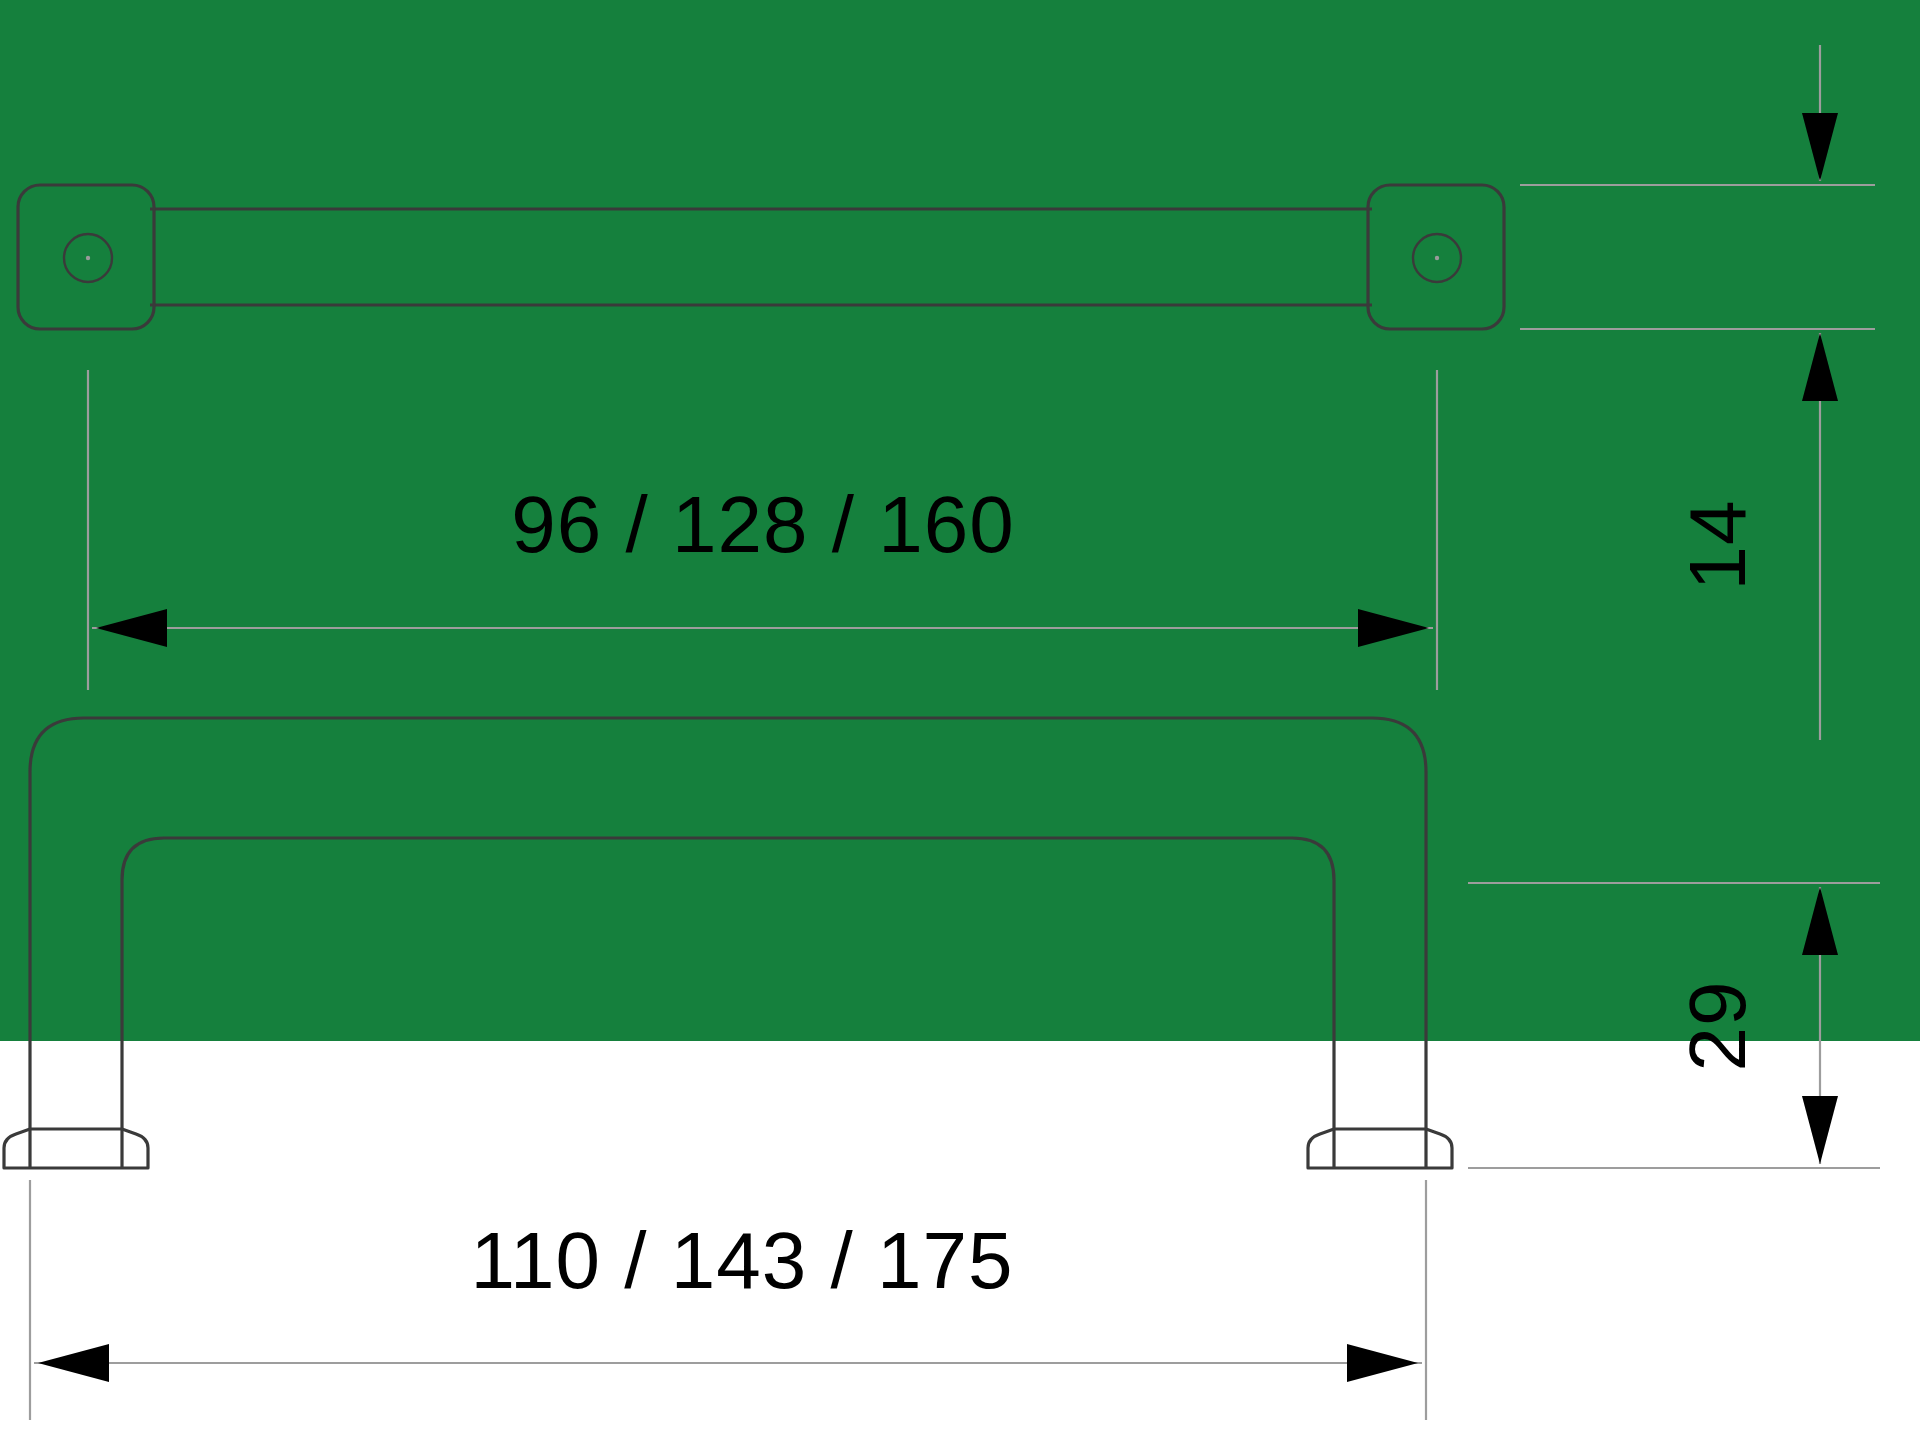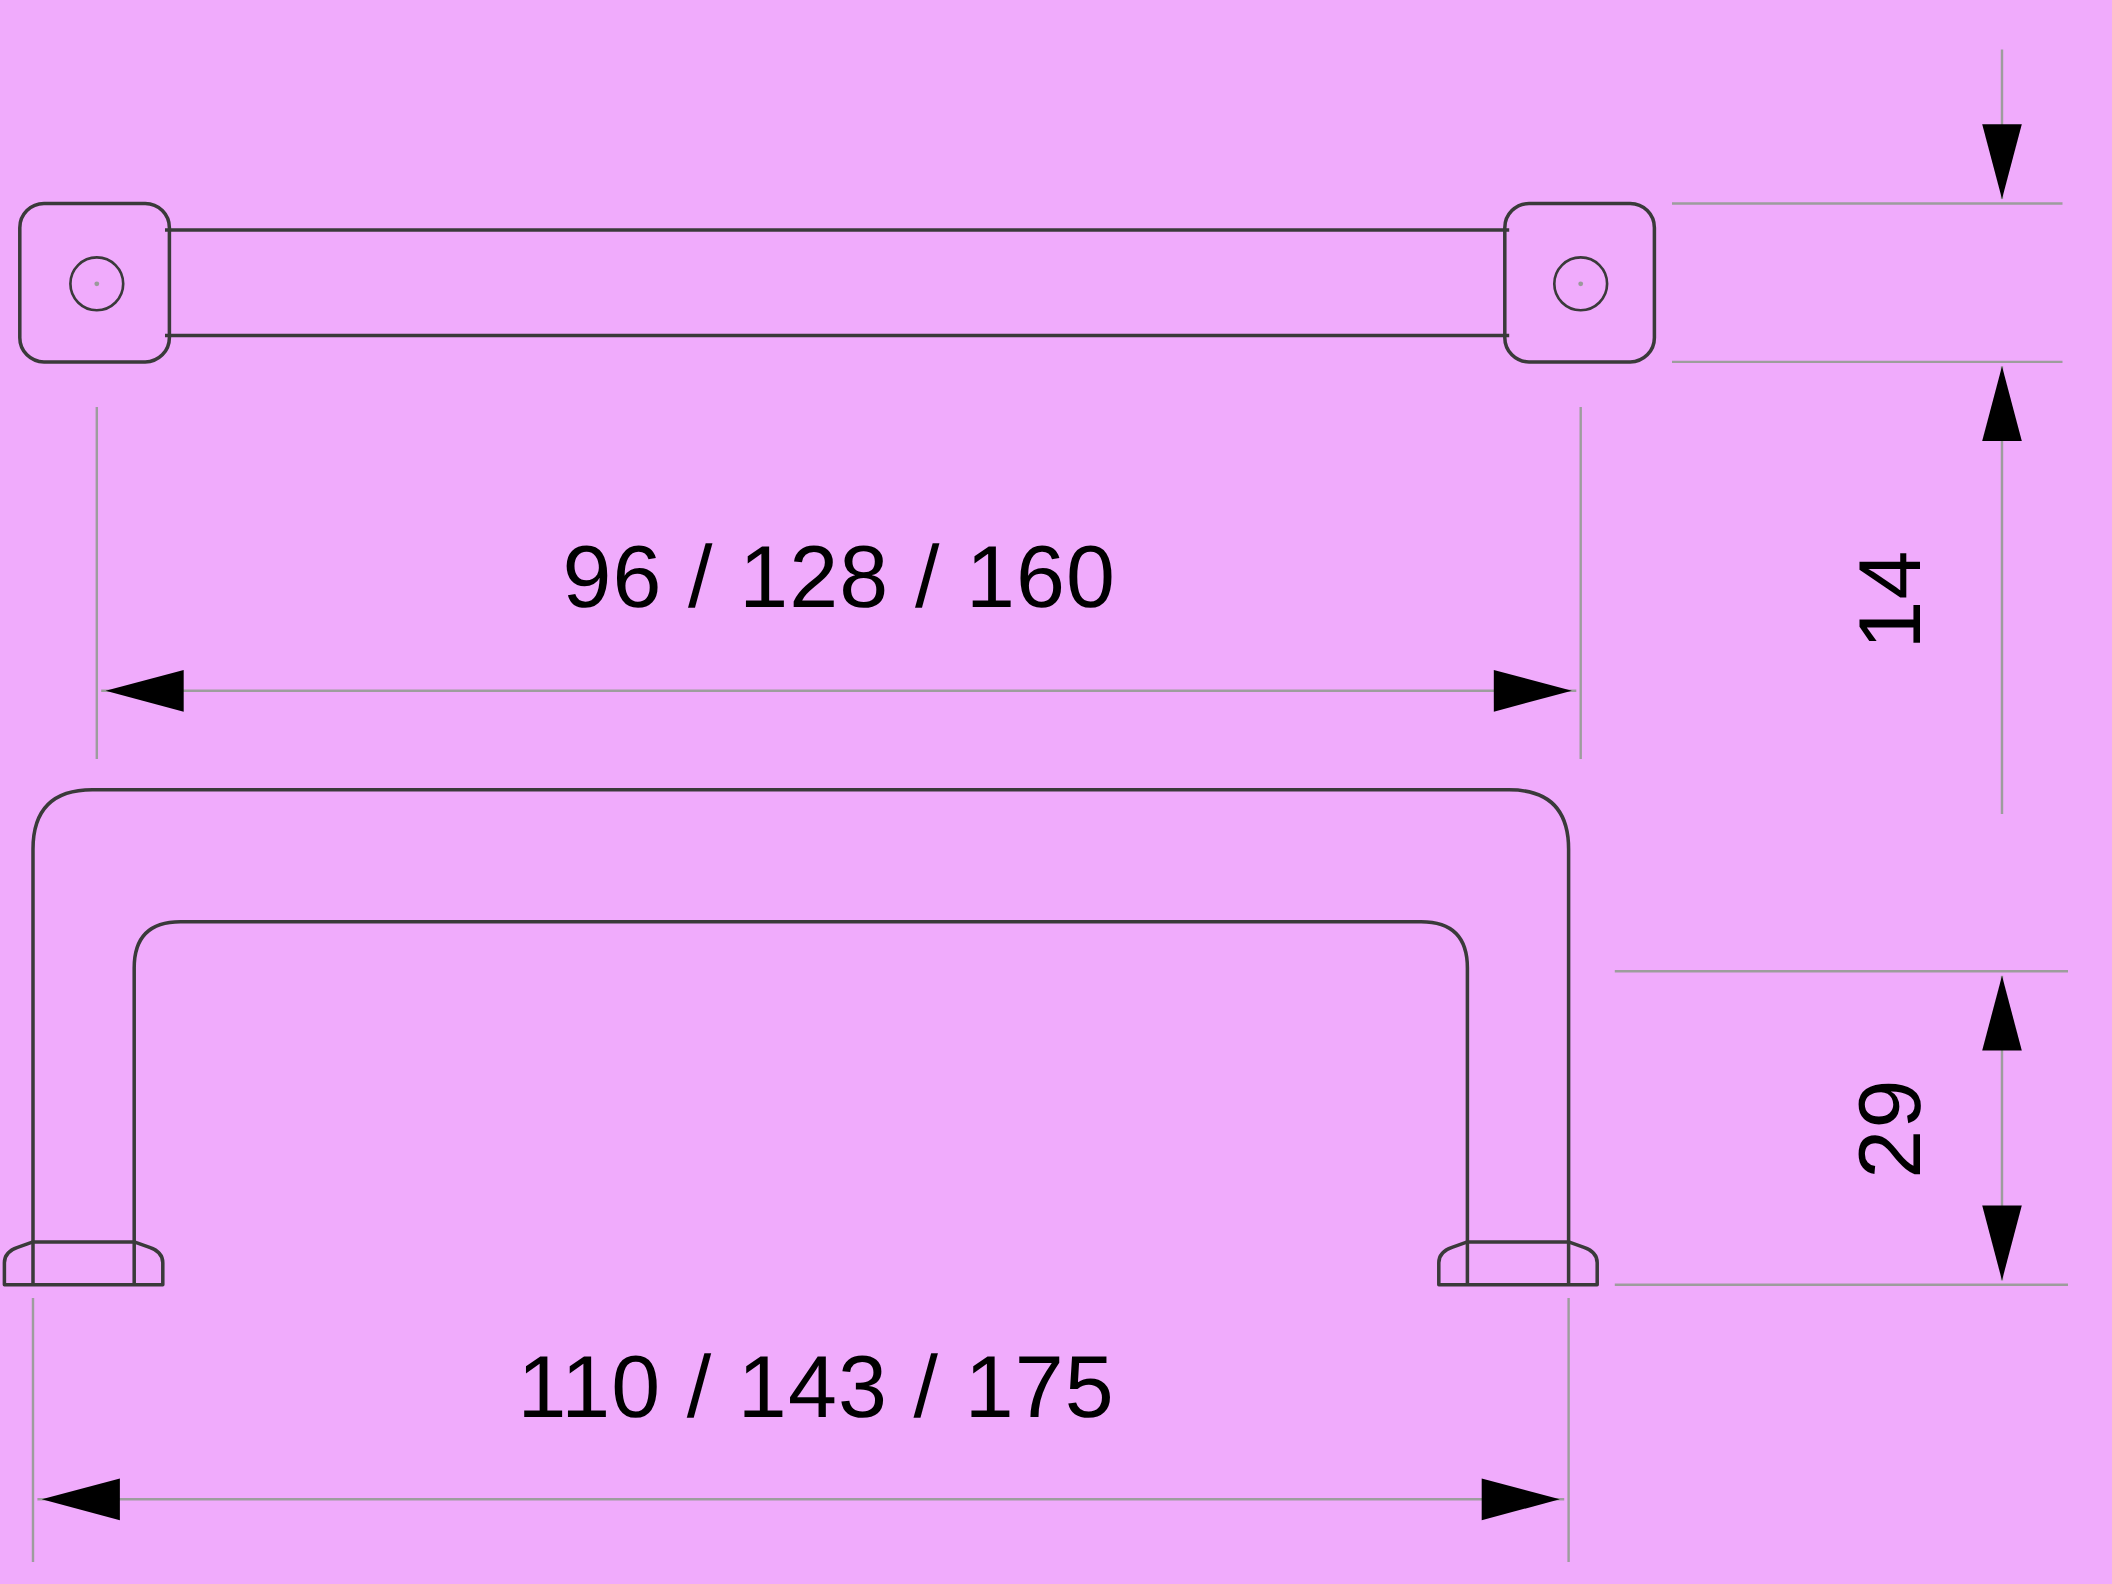--- a/index.html
+++ b/index.html
@@ -9,22 +9,22 @@
   }
   body {
     width: 1920px;
     height: 1440px;
     font-family: "Liberation Sans", sans-serif;
     overflow: hidden;
   }
   #drawing-root {
     position: relative;
     width: 1920px;
-    height: 1440px;
-    background: #f0abfc;
+    height: 1041px;
+    background: #15803d;
   }
   svg.cad {
     position: absolute;
     left: 0;
     top: 0;
     width: 1920px;
     height: 1440px;
     display: block;
   }
   .obj-line {

